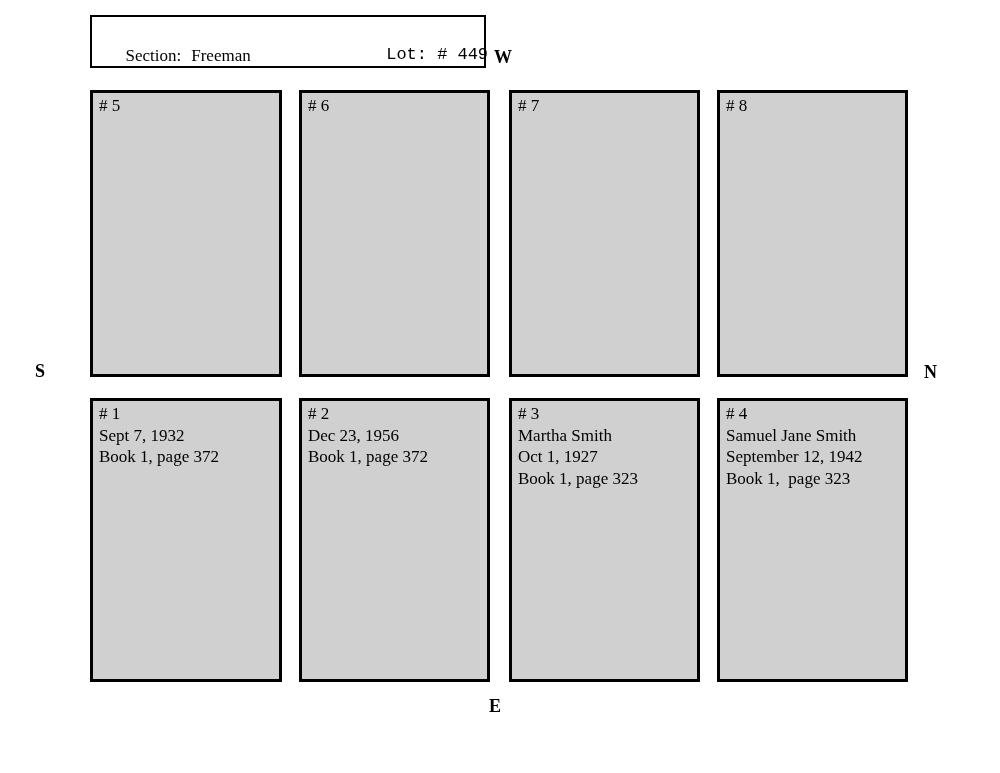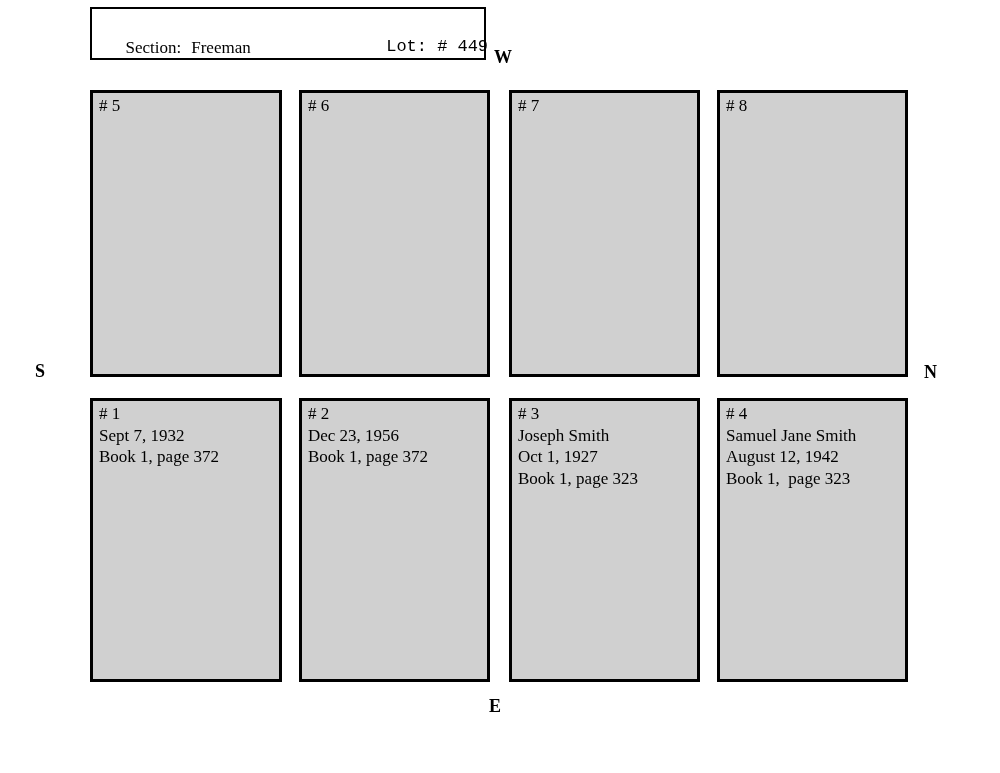--- a/index.html
+++ b/index.html
@@ -9,21 +9,21 @@
   .canvas {
     position: relative;
     width: 1000px;
     height: 773px;
     background: #ffffff;
     overflow: hidden;
   }
 
   .header-box {
     position: absolute;
-    left: 90px; top: 7px;
+    left: 90px; top: 15px;
     width: 396px; height: 53px;
     border: 2px solid #000000;
     background: #ffffff;
   }
   .header-group {
     position: absolute;
     top: 9px;
     font-size: 17px;
     white-space: pre;
   }
@@ -100,25 +100,25 @@
       <div class="line">Sept 7, 1932</div>
       <div class="line">Book 1, page 372</div>
     </div>
     <div class="plot col-2" style="background: rgb(208, 208, 208); border-color: rgb(0, 0, 0);">
       <div class="line"># 2</div>
       <div class="line">Dec 23, 1956</div>
       <div class="line">Book 1, page 372</div>
     </div>
     <div class="plot col-3" style="background: rgb(208, 208, 208); border-color: rgb(0, 0, 0);">
       <div class="line"># 3</div>
-      <div class="line">Joseph Smith</div>
+      <div class="line">Martha Smith</div>
       <div class="line">Oct 1, 1927</div>
       <div class="line">Book 1, page 323</div>
     </div>
     <div class="plot col-4" style="background: rgb(208, 208, 208); border-color: rgb(0, 0, 0);">
       <div class="line"># 4</div>
       <div class="line">Samuel Jane Smith</div>
-      <div class="line">August 12, 1942</div>
+      <div class="line">September 12, 1942</div>
       <div class="line">Book 1,  page 323</div>
     </div>
   </div>
 
 </div>
 
 </body></html>

